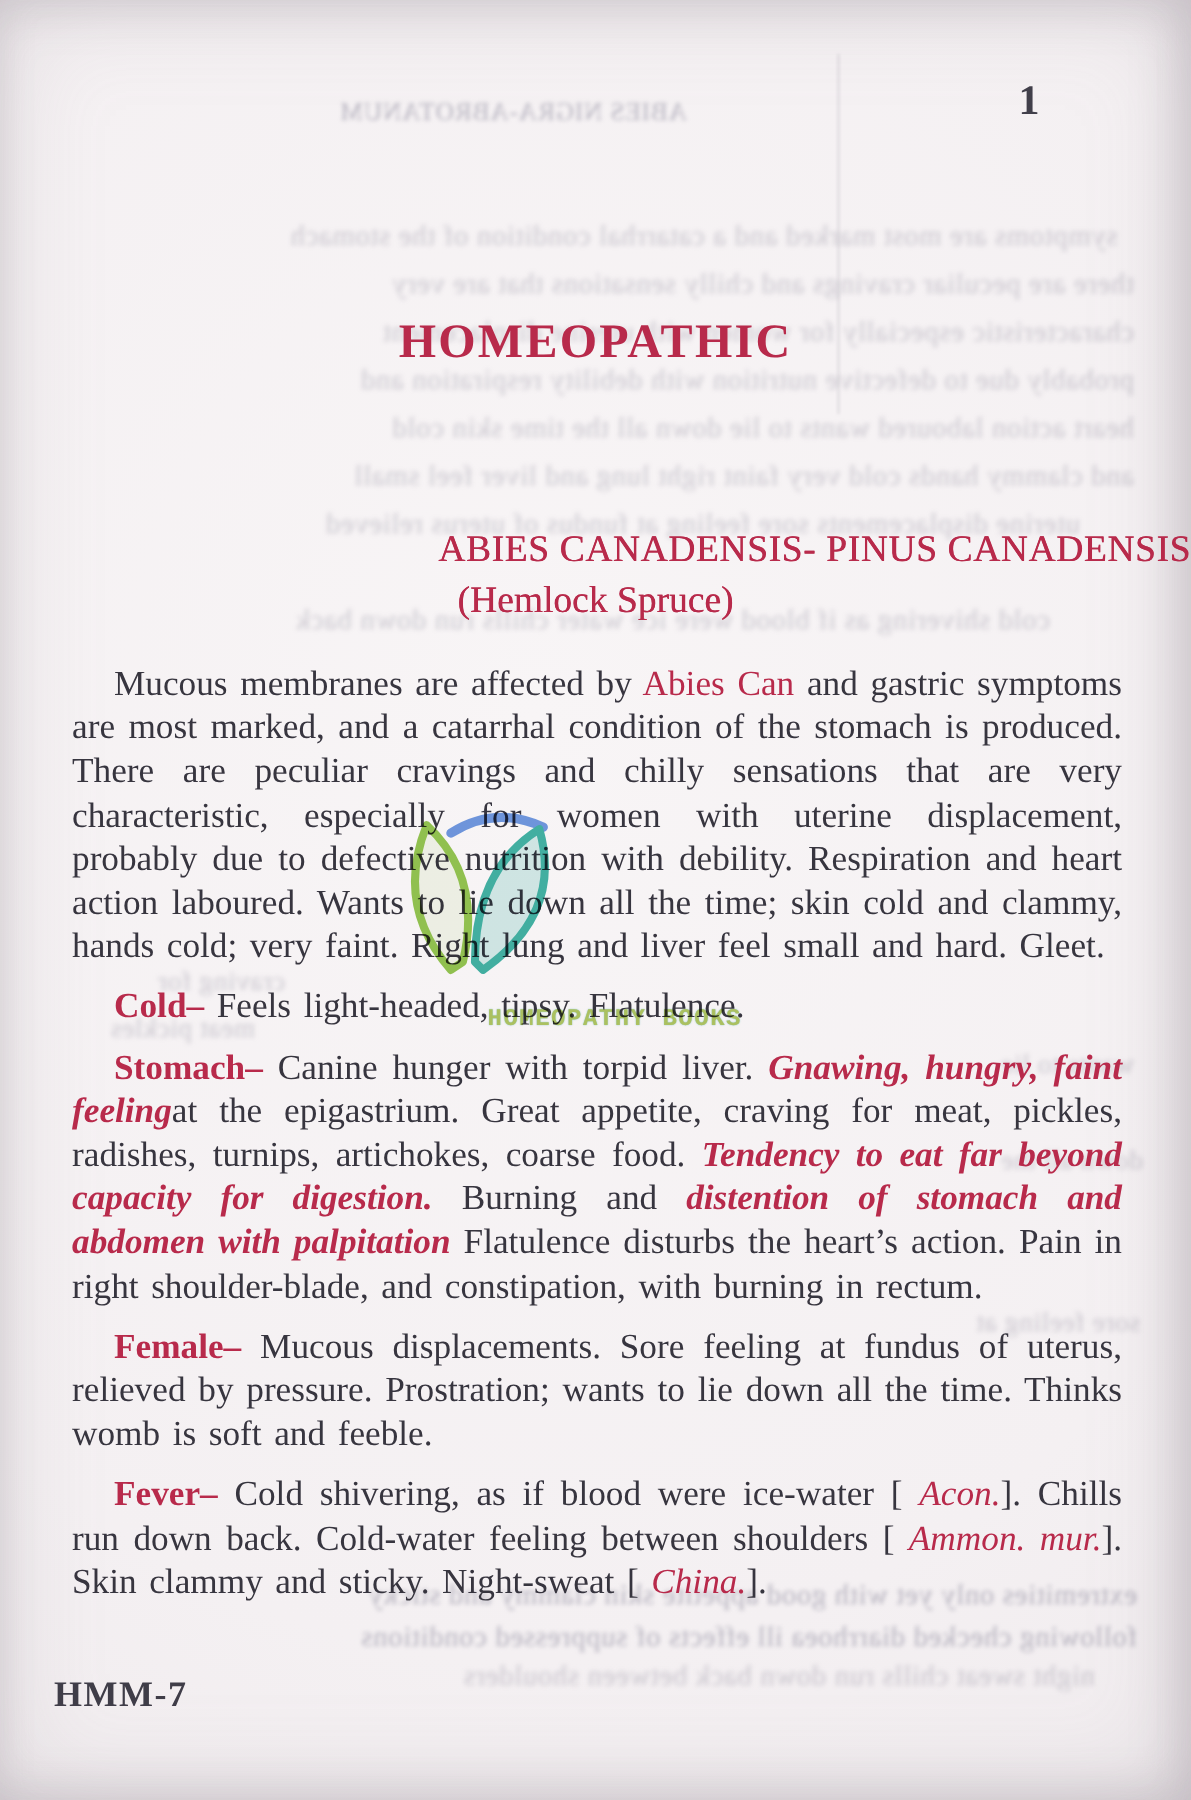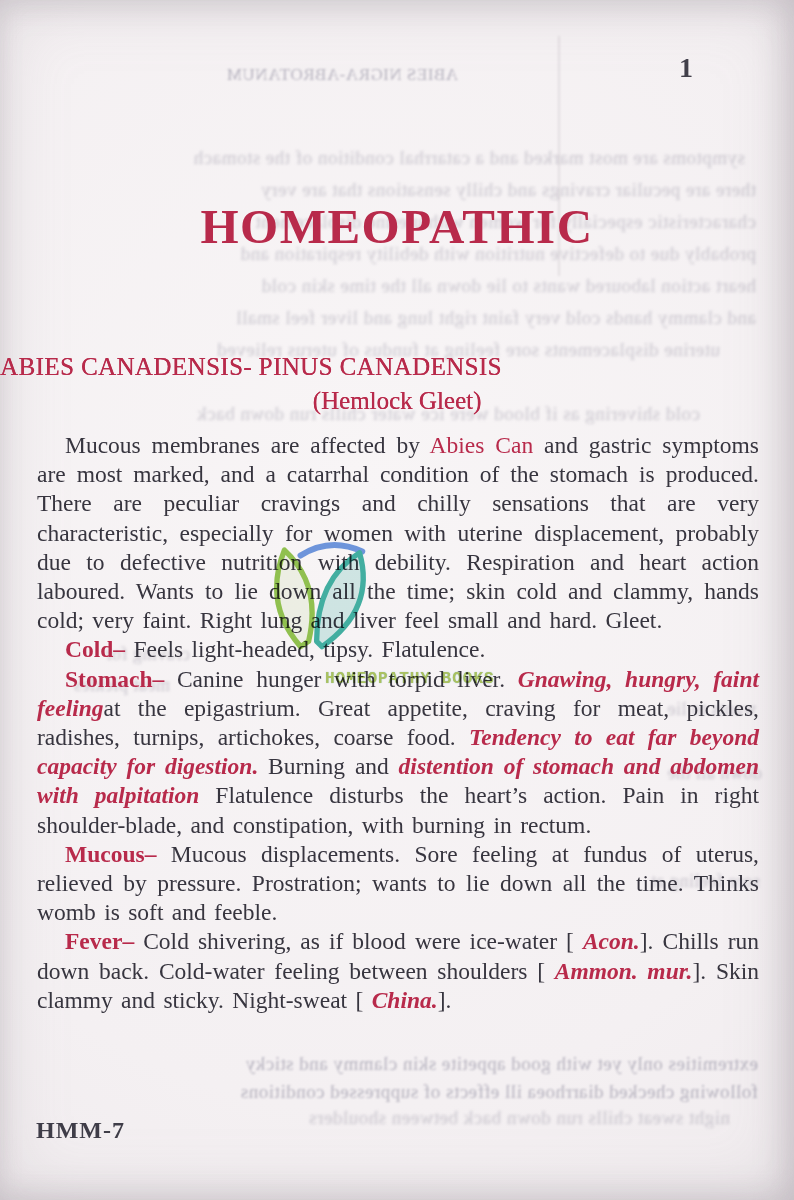--- a/index.html
+++ b/index.html
@@ -39,44 +39,44 @@
     background:rgba(120,115,130,.14);filter:blur(1px);z-index:1;
   }
   
   .content{position:absolute;inset:0;z-index:2;}
   .page-num{
     position:absolute;top:52px;left:666px;width:40px;text-align:center;
     font-size:28px;font-weight:bold;color:#413f4a;
   }
   .title{
     position:absolute;top:198px;left:0;width:100%;text-align:center;
-    color:var(--red);font-weight:bold;font-size:49px;line-height:58px;
+    color:var(--red);font-weight:bold;font-size:32px;line-height:58px;
     letter-spacing:1.5px;
   }
   .remedy-heading{
-    position:absolute;top:353px;left:0;width:100%;text-align:left;
+    position:absolute;top:353px;left:0;width:100%;text-align:right;
     font-size:25px;color:var(--red);letter-spacing:.4px;
     text-shadow:.25px 0 0 currentColor;
   }
   .common-name{
     position:absolute;top:387px;left:0;width:100%;text-align:center;
     font-size:25px;color:var(--red);
     text-shadow:.2px 0 0 currentColor;
   }
   .body-text{
     position:absolute;top:431px;left:37px;width:722px;
     font-size:23.5px;line-height:29.2px;text-align:justify;
     color:var(--ink);word-spacing:2.5px;
   }
-  .body-text p{margin:0;text-indent:28px;}
+  .body-text p{margin:11px;text-indent:28px;}
   .seg-p{color:var(--ink);}
   .seg-r{color:var(--red);}
   .seg-rb{color:var(--red);font-weight:bold;}
   .seg-rbi{color:var(--red);font-weight:bold;font-style:italic;}
-  .seg-ri{color:var(--red);font-style:italic;font-weight:bold;}
+  .seg-ri{color:var(--red);font-style:italic;}
   .footer{
     position:absolute;top:1117px;left:36px;
     font-size:24px;font-weight:bold;color:#3f3d48;letter-spacing:1px;
   }
   
   .watermark{
     position:absolute;top:532px;left:250px;width:330px;height:145px;
     z-index:3;mix-blend-mode:multiply;opacity:.9;pointer-events:none;
   }
   .wm-logo{position:absolute;left:4px;top:2px;width:136px;height:118px;}
@@ -121,27 +121,27 @@
 
   <div class="content">
 
     <div class="page-num">1</div>
 
     <div class="title">
       <div>HOMEOPATHIC</div>
     </div>
 
     <div class="remedy-heading">ABIES CANADENSIS- PINUS CANADENSIS</div>
-    <div class="common-name">(Hemlock Gleet)</div>
+    <div class="common-name">(Hemlock Spruce)</div>
 
     <div class="body-text" id="body-text">
         <p><span class="seg-p">Mucous membranes are affected by </span><span class="seg-r">Abies Can</span><span class="seg-p"> and gastric symptoms are most marked, and a catarrhal condition of the stomach is produced. There are peculiar cravings and chilly sensations that are very characteristic, especially for women with uterine displacement, probably due to defective nutrition with debility. Respiration and heart action laboured. Wants to lie down all the time; skin cold and clammy, hands cold; very faint. Right lung and liver feel small and hard. Gleet.</span></p>
         <p><span class="seg-rb">Cold–</span><span class="seg-p"> Feels light-headed, tipsy. Flatulence.</span></p>
         <p><span class="seg-rb">Stomach–</span><span class="seg-p"> Canine hunger with torpid liver. </span><span class="seg-rbi">Gnawing, hungry, faint feeling</span><span class="seg-p">at the epigastrium. Great appetite, craving for meat, pickles, radishes, turnips, artichokes, coarse food. </span><span class="seg-rbi">Tendency to eat far beyond capacity for digestion.</span><span class="seg-p"> Burning and </span><span class="seg-rbi">distention of stomach and abdomen with palpitation</span><span class="seg-p"> Flatulence disturbs the heart’s action. Pain in right shoulder-blade, and constipation, with burning in rectum.</span></p>
-        <p><span class="seg-rb">Mucous–</span><span class="seg-p"> Mucous displacements. Sore feeling at fundus of uterus, relieved by pressure. Prostration; wants to lie down all the time. Thinks womb is soft and feeble.</span></p>
+        <p><span class="seg-rb">Female–</span><span class="seg-p"> Mucous displacements. Sore feeling at fundus of uterus, relieved by pressure. Prostration; wants to lie down all the time. Thinks womb is soft and feeble.</span></p>
         <p><span class="seg-rb">Fever–</span><span class="seg-p"> Cold shivering, as if blood were ice-water [ </span><span class="seg-ri">Acon.</span><span class="seg-p">]. Chills run down back. Cold-water feeling between shoulders [ </span><span class="seg-ri">Ammon. mur.</span><span class="seg-p">]. Skin clammy and sticky. Night-sweat [ </span><span class="seg-ri">China.</span><span class="seg-p">].</span></p>
       </div>
 
     <div class="footer">HMM-7</div>
   </div>
 
   <div class="watermark">
     <svg class="wm-logo" viewBox="0 0 100 88" xmlns="http://www.w3.org/2000/svg">
 
       <path d="M34 16 Q 56 2 80 13" fill="none" stroke="#3a74d8" stroke-width="4.5" stroke-linecap="round" opacity="0.8"></path>

